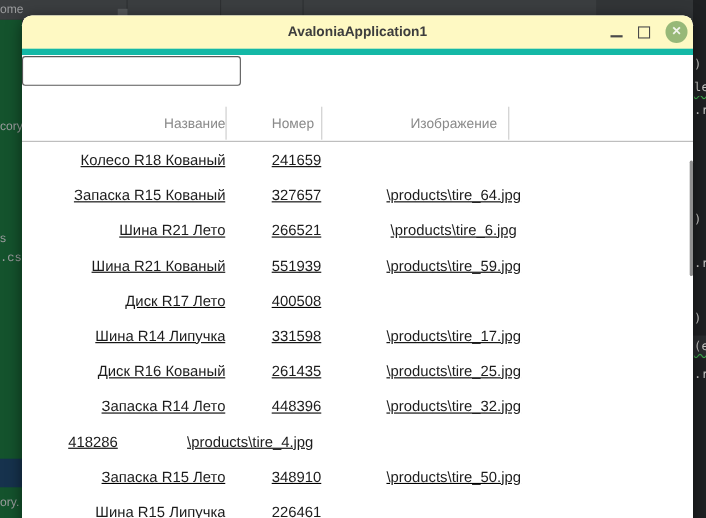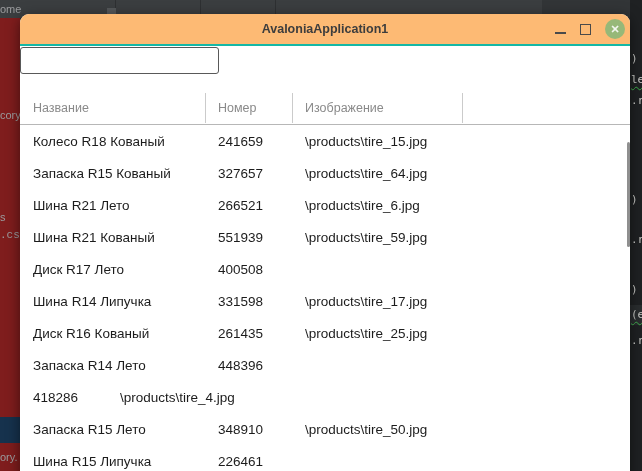--- a/index.html
+++ b/index.html
@@ -7,36 +7,36 @@
     width:642px;height:471px;position:relative;overflow:hidden;
     background:#2c2e30;
     font-family:"Liberation Sans", sans-serif;
     -webkit-font-smoothing:antialiased;
   }
   
   .bg-topstrip{position:absolute;left:0;top:0;width:642px;height:18px;background:#3b3e40;}
   .bg-topstrip .sep{position:absolute;top:0;width:1px;height:18px;background:#2e3032;}
   .bg-topstrip .chip{position:absolute;left:107px;top:8px;width:9px;height:7px;background:#55585a;}
   .bg-topstrip .dark-right{position:absolute;right:0;top:0;width:100px;height:18px;background:#323537;}
-  .bg-left{position:absolute;left:0;top:18px;width:20px;height:453px;background:#7f1d1d;}
+  .bg-left{position:absolute;left:0;top:18px;width:20px;height:453px;background:#14532d;}
   .bg-left .frag{position:absolute;left:0;color:#9b9c9e;font-size:11px;white-space:nowrap;}
   .bg-left .sel{position:absolute;left:0;width:20px;height:26px;background:#16324d;}
   .bg-right{position:absolute;left:630px;top:0;width:12px;height:471px;background:#1f2123;}
   .bg-right .frag{position:absolute;left:1px;color:#c9c9c6;font-size:11px;font-family:"DejaVu Sans Mono",monospace;white-space:nowrap;}
   .bg-right .frag.squiggle{text-decoration:underline;text-decoration-style:wavy;text-decoration-color:#3fae4e;text-decoration-thickness:1px;text-underline-offset:3px;}
   .bg-right .band{position:absolute;left:0;width:12px;height:20px;background:#2a2d2f;}
   
   .window{
     position:absolute;left:20px;top:14px;width:610px;height:470px;
     border-radius:9px 9px 0 0;background:#ffffff;
     box-shadow:0 3px 14px rgba(0,0,0,0.5);
   }
   .titlebar{
-    height:30px;background:#fdba74;border-radius:9px 9px 0 0;
-    border-bottom:2px solid #14b8a6;position:relative;
+    height:30px;background:#fef9c3;border-radius:9px 9px 0 0;
+    border-bottom:6px solid #14b8a6;position:relative;
   }
   .title{
     position:absolute;left:0;right:0;top:0;height:30px;line-height:30px;
     text-align:center;font-size:12.5px;font-weight:bold;color:#3d3d3d;
   }
   .winbtns{position:absolute;right:5px;top:0;height:30px;display:flex;align-items:center;gap:14px;}
   .btn-min{width:11px;height:2px;background:#4a4a4a;margin-top:8px;cursor:default;}
   .btn-max{width:9px;height:9px;border:1.5px solid #4a4a4a;background:transparent;cursor:default;}
   .btn-close{
     width:20px;height:20px;border-radius:50%;background:#97b878;
@@ -46,25 +46,25 @@
   .client{position:relative;width:610px;height:439px;background:#fff;}
   .search-box{
     position:absolute;left:0px;top:1px;width:199px;height:27px;
     border:1px solid #595959;border-radius:3px;background:#fff;
     font-family:"Liberation Sans",sans-serif;font-size:13px;padding:0 6px;outline:none;box-sizing:border-box;
   }
   .grid{position:absolute;left:0;top:46px;width:610px;}
   .grid-header{position:relative;height:32px;border-bottom:1px solid #b7b7b7;display:flex;}
   .grid-header .hcell{color:#8a8a8a;font-size:12.5px;line-height:32px;padding-left:13px;box-sizing:border-box;}
   .grid-header .vsep{position:absolute;top:1px;width:1px;height:30px;background:#cbcbcb;}
-  .col1{width:185px;}
-  .col2{width:87px;}
-  .col3{width:170px;}
+  .col1{width:185px;text-align:right;}
+  .col2{width:87px;margin-left:29px;}
+  .col3{width:170px;text-align:center;}
   .grid-body{position:relative;}
-  .grid-row{display:flex;height:32px;align-items:center;}
+  .grid-row{display:flex;height:32px;align-items:center;text-decoration:underline;}
   .grid-row .cell{font-size:13.5px;color:#1c1c1c;padding-left:13px;box-sizing:border-box;white-space:nowrap;overflow:hidden;}
   .scroll-thumb{position:absolute;left:607px;top:96px;width:3px;height:105px;background:#8f8f8f;border-radius:2px;}
 </style>
 </head>
 <body>
 
 <div class="bg-topstrip">
   <div class="sep" style="left:115px"></div>
   <div class="sep" style="left:200px"></div>
   <div class="sep" style="left:275px"></div>
@@ -109,21 +109,20 @@
         <div class="hcell col2">Номер</div>
         <div class="hcell col3">Изображение</div>
         <div class="vsep" style="left:185px"></div>
         <div class="vsep" style="left:272px"></div>
         <div class="vsep" style="left:442px"></div>
       </div>
       <div class="grid-body" id="gridBody">
           <div class="grid-row">
             <div class="cell col1">Колесо R18 Кованый</div>
             <div class="cell col2">241659</div>
-            <div class="cell col3">\products\tire_15.jpg</div>
           </div>
           <div class="grid-row">
             <div class="cell col1">Запаска R15 Кованый</div>
             <div class="cell col2">327657</div>
             <div class="cell col3">\products\tire_64.jpg</div>
           </div>
           <div class="grid-row">
             <div class="cell col1">Шина R21 Лето</div>
             <div class="cell col2">266521</div>
             <div class="cell col3">\products\tire_6.jpg</div>
@@ -143,20 +142,21 @@
             <div class="cell col3">\products\tire_17.jpg</div>
           </div>
           <div class="grid-row">
             <div class="cell col1">Диск R16 Кованый</div>
             <div class="cell col2">261435</div>
             <div class="cell col3">\products\tire_25.jpg</div>
           </div>
           <div class="grid-row">
             <div class="cell col1">Запаска R14 Лето</div>
             <div class="cell col2">448396</div>
+            <div class="cell col3">\products\tire_32.jpg</div>
           </div>
           <div class="grid-row">
             <div class="cell col2">418286</div>
             <div class="cell col3">\products\tire_4.jpg</div>
           </div>
           <div class="grid-row">
             <div class="cell col1">Запаска R15 Лето</div>
             <div class="cell col2">348910</div>
             <div class="cell col3">\products\tire_50.jpg</div>
           </div>

